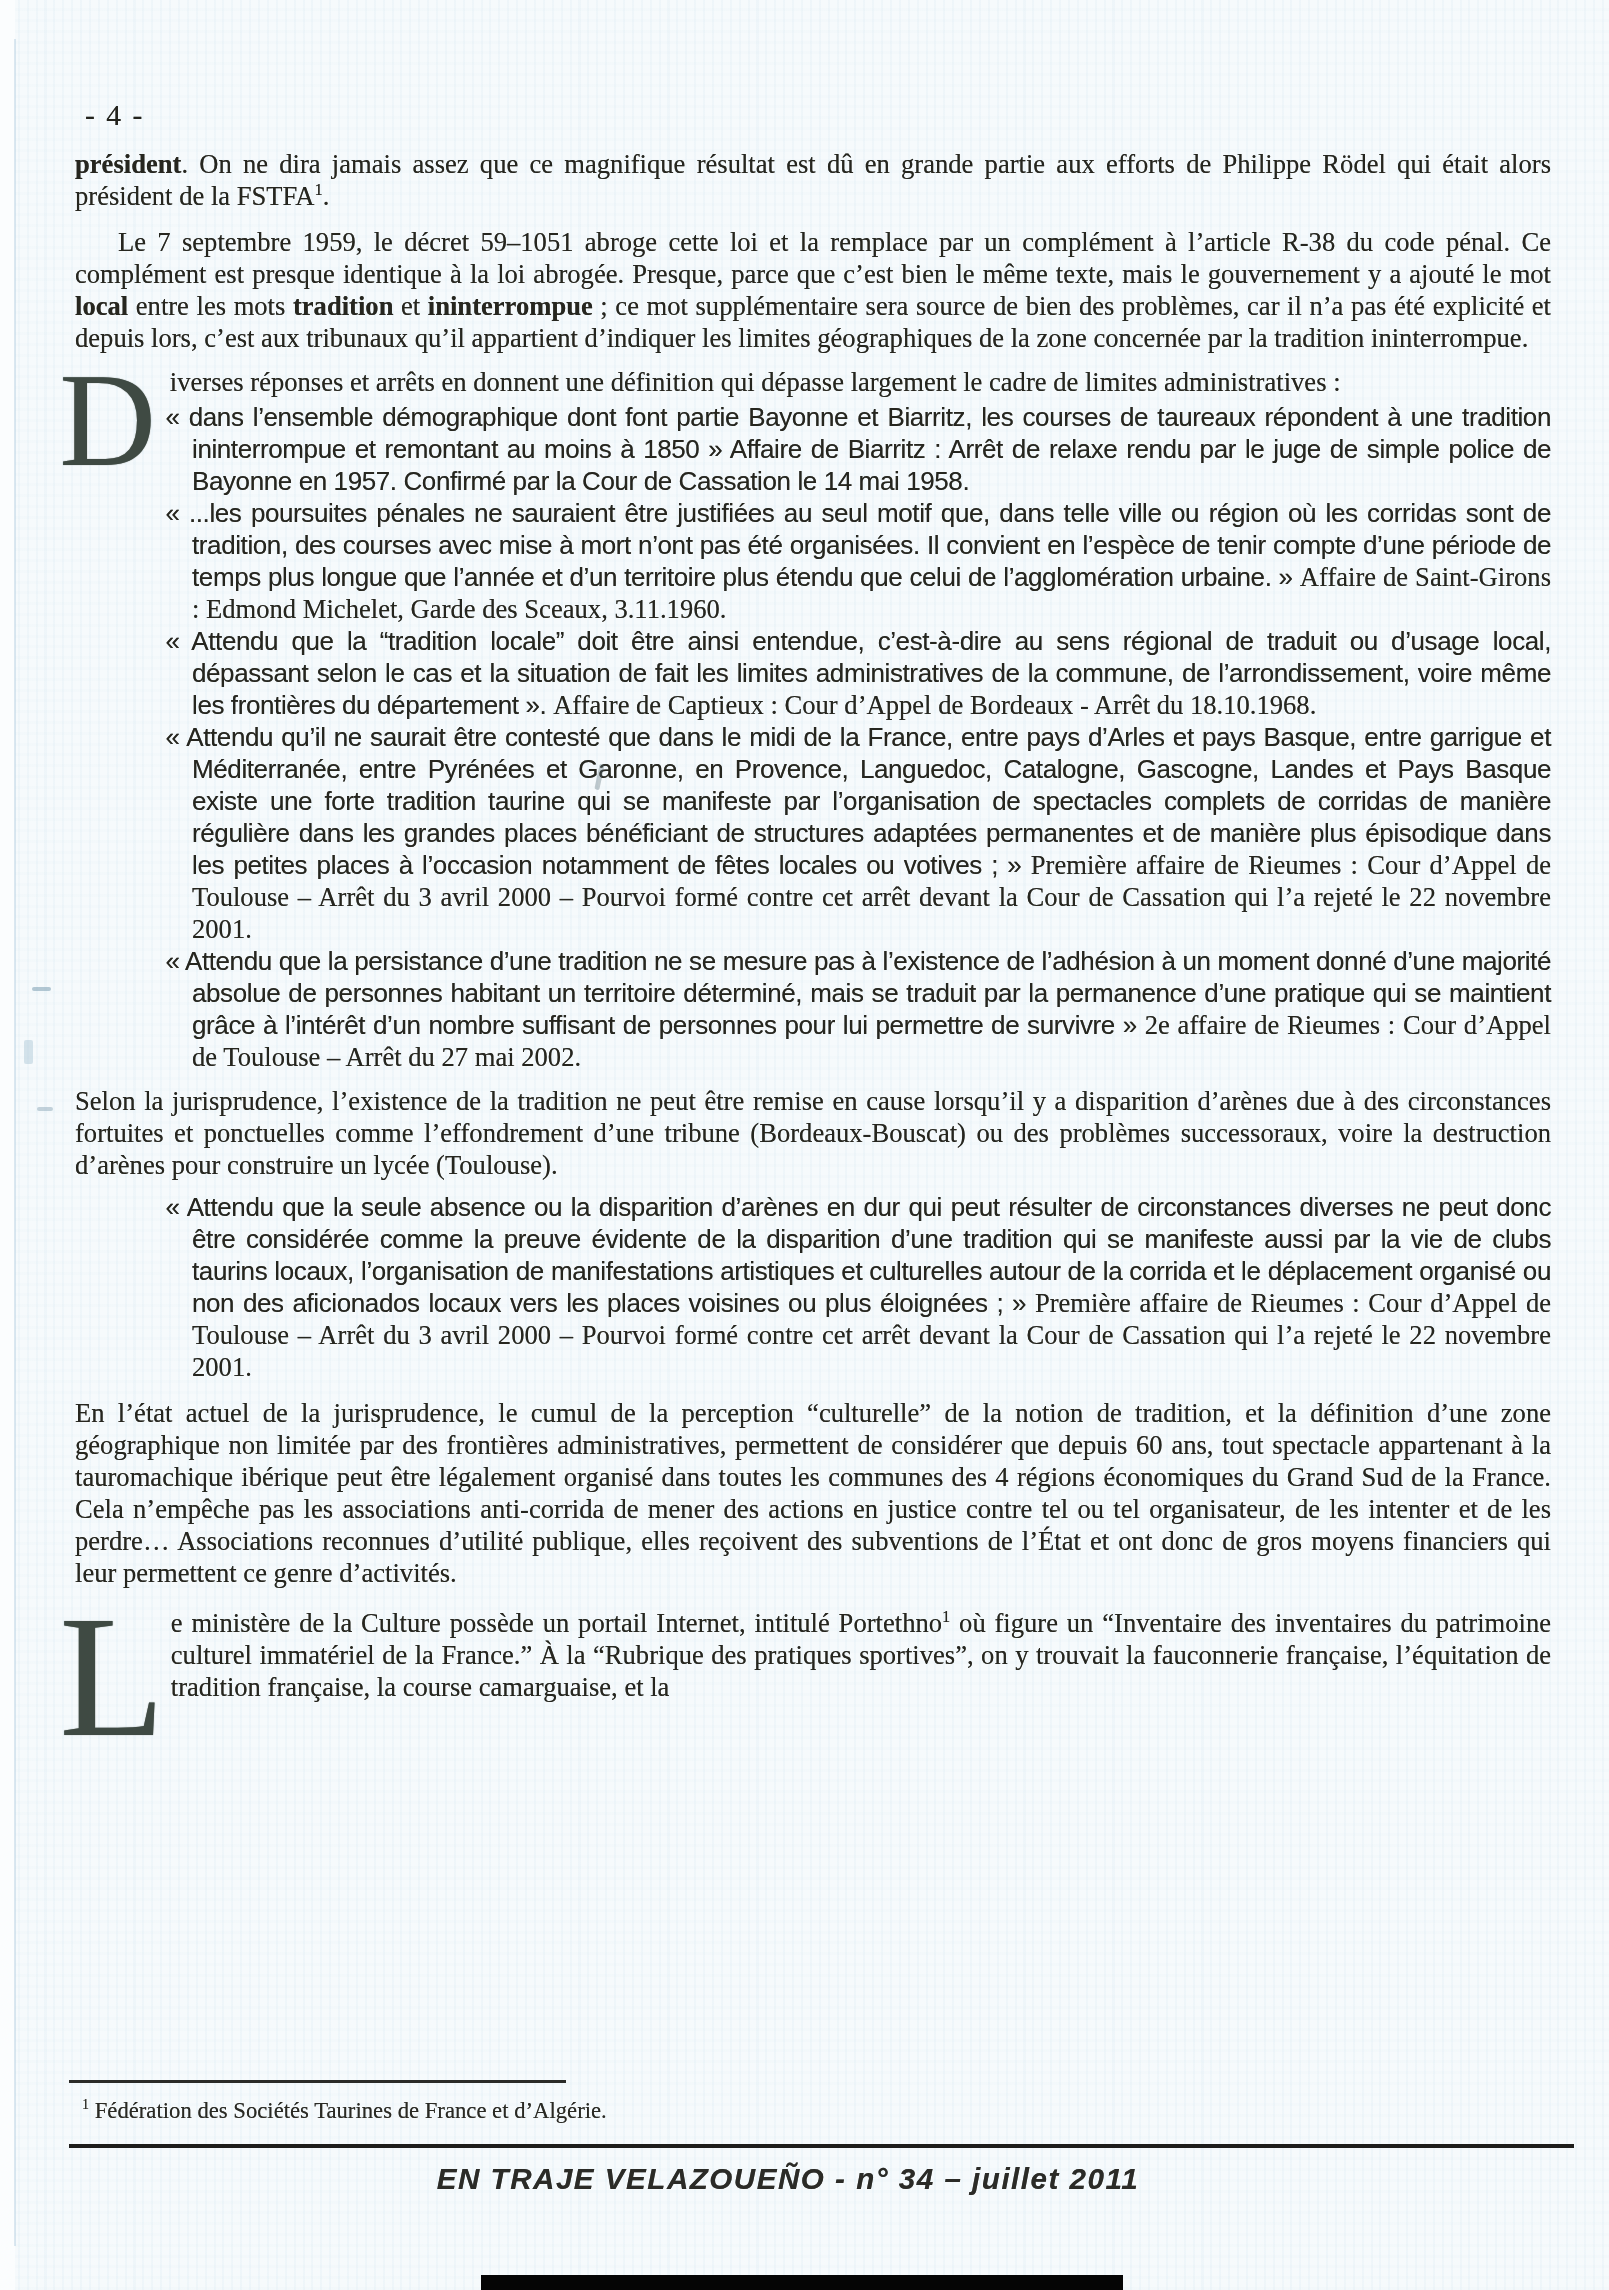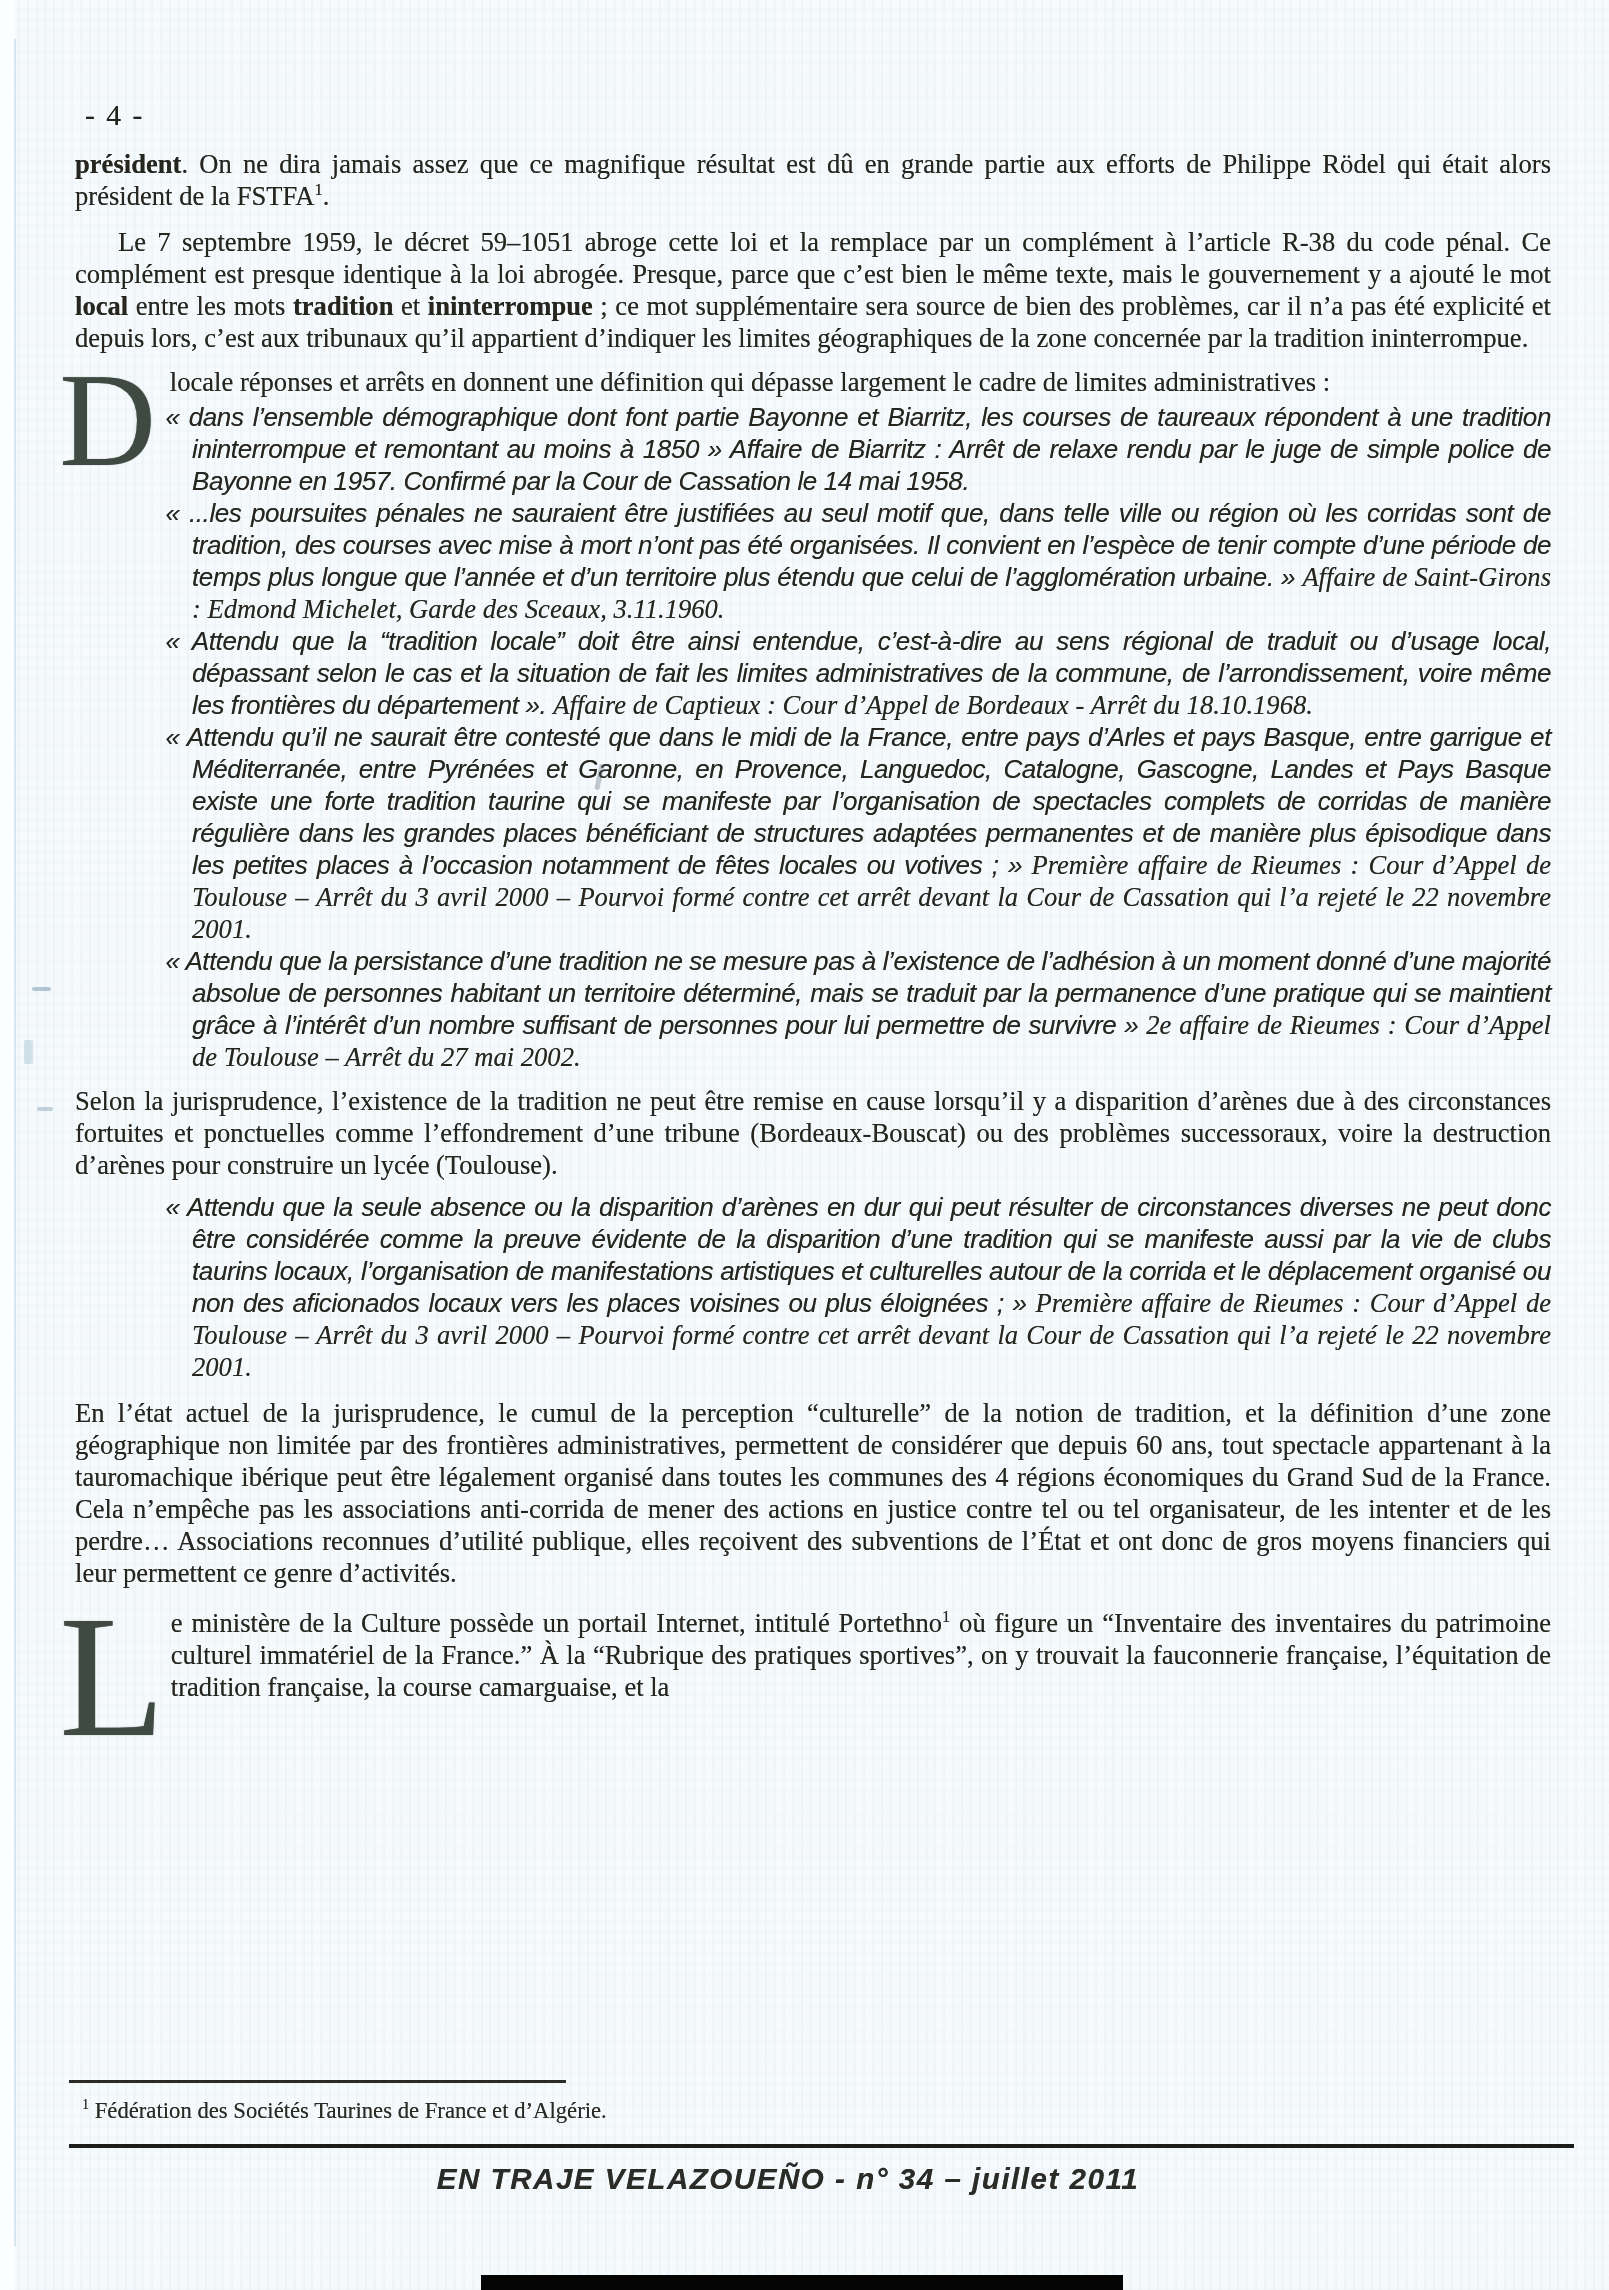--- a/index.html
+++ b/index.html
@@ -48,21 +48,20 @@
   }
   .dropcap-d{ font-size:134px; line-height:0.76; margin:4.9px 13.8px 0 -15.8px; }
   .dropcap-l{ font-size:173px; line-height:0.74; margin:5.9px 5.9px 0 -15.8px; }
 
   .quote{
     margin-left:117px !important;
     text-indent:-26.6px;
     font-family:"Liberation Sans", sans-serif;
     font-size:26px; letter-spacing:-0.4px;
     text-shadow:0 0 0.4px rgba(35,35,29,0.55);
-    font-style:italic;
   }
   .q-attr{
     font-family:"Liberation Serif", serif;
     font-size:26.6px; letter-spacing:0;
   }
   .para-plain{ margin-top:11.8px !important; margin-bottom:9.9px !important; }
   .para-state{ margin-top:13.8px !important; }
   .para-ministry{ margin-top:17.7px !important; }
   sup{ font-size:62%; vertical-align:super; line-height:0; }
 
@@ -106,21 +105,21 @@
   <div class="edge-line"></div>
 
   <div class="page-number">- 4 -</div>
 
   <div class="content">
 
     <p class="para-lead"><b>président</b><span>. On ne dira jamais assez que ce magnifique résultat est dû en grande partie aux efforts de Philippe Rödel qui était alors président de la FSTFA</span><sup>1</sup><span>.</span></p>
 
     <p class="para-decree"><span>Le 7 septembre 1959, le décret 59–1051 abroge cette loi et la remplace par un complément à l’article R-38 du code pénal. Ce complément est presque identique à la loi abrogée. Presque, parce que c’est bien le même texte, mais le gouvernement y a ajouté le mot </span><b>local</b><span> entre les mots </span><b>tradition</b><span> et </span><b>ininterrompue</b><span> ; ce mot supplémentaire sera source de bien des problèmes, car il n’a pas été explicité et depuis lors, c’est aux tribunaux qu’il appartient d’indiquer les limites géographiques de la zone concernée par la tradition ininterrompue.</span></p>
 
-    <p class="para-dropcap"><span class="dropcap dropcap-d">D</span><span>locale réponses et arrêts en donnent une définition qui dépasse largement le cadre de limites administratives :</span></p>
+    <p class="para-dropcap"><span class="dropcap dropcap-d">D</span><span>iverses réponses et arrêts en donnent une définition qui dépasse largement le cadre de limites administratives :</span></p>
 
     <p class="quote"><span>« dans l’ensemble démographique dont font partie Bayonne et Biarritz, les courses de taureaux répondent à une tradition ininterrompue et remontant au moins à 1850 » Affaire de Biarritz : Arrêt de relaxe rendu par le juge de simple police de Bayonne en 1957. Confirmé par la Cour de Cassation le 14 mai 1958.</span>
 <span class="q-attr"></span></p>
 
     <p class="quote"><span>« ...les poursuites pénales ne sauraient être justifiées au seul motif que, dans telle ville ou région où les corridas sont de tradition, des courses avec mise à mort n’ont pas été organisées. Il convient en l’espèce de tenir compte d’une période de temps plus longue que l’année et d’un territoire plus étendu que celui de l’agglomération urbaine. »</span>
 <span class="q-attr">Affaire de Saint-Girons : Edmond Michelet, Garde des Sceaux, 3.11.1960.</span></p>
 
     <p class="quote"><span>« Attendu que la “tradition locale” doit être ainsi entendue, c’est-à-dire au sens régional de traduit ou d’usage local, dépassant selon le cas et la situation de fait les limites administratives de la commune, de l’arrondissement, voire même les frontières du département ».</span>
 <span class="q-attr">Affaire de Captieux : Cour d’Appel de Bordeaux - Arrêt du 18.10.1968.</span></p>
 

